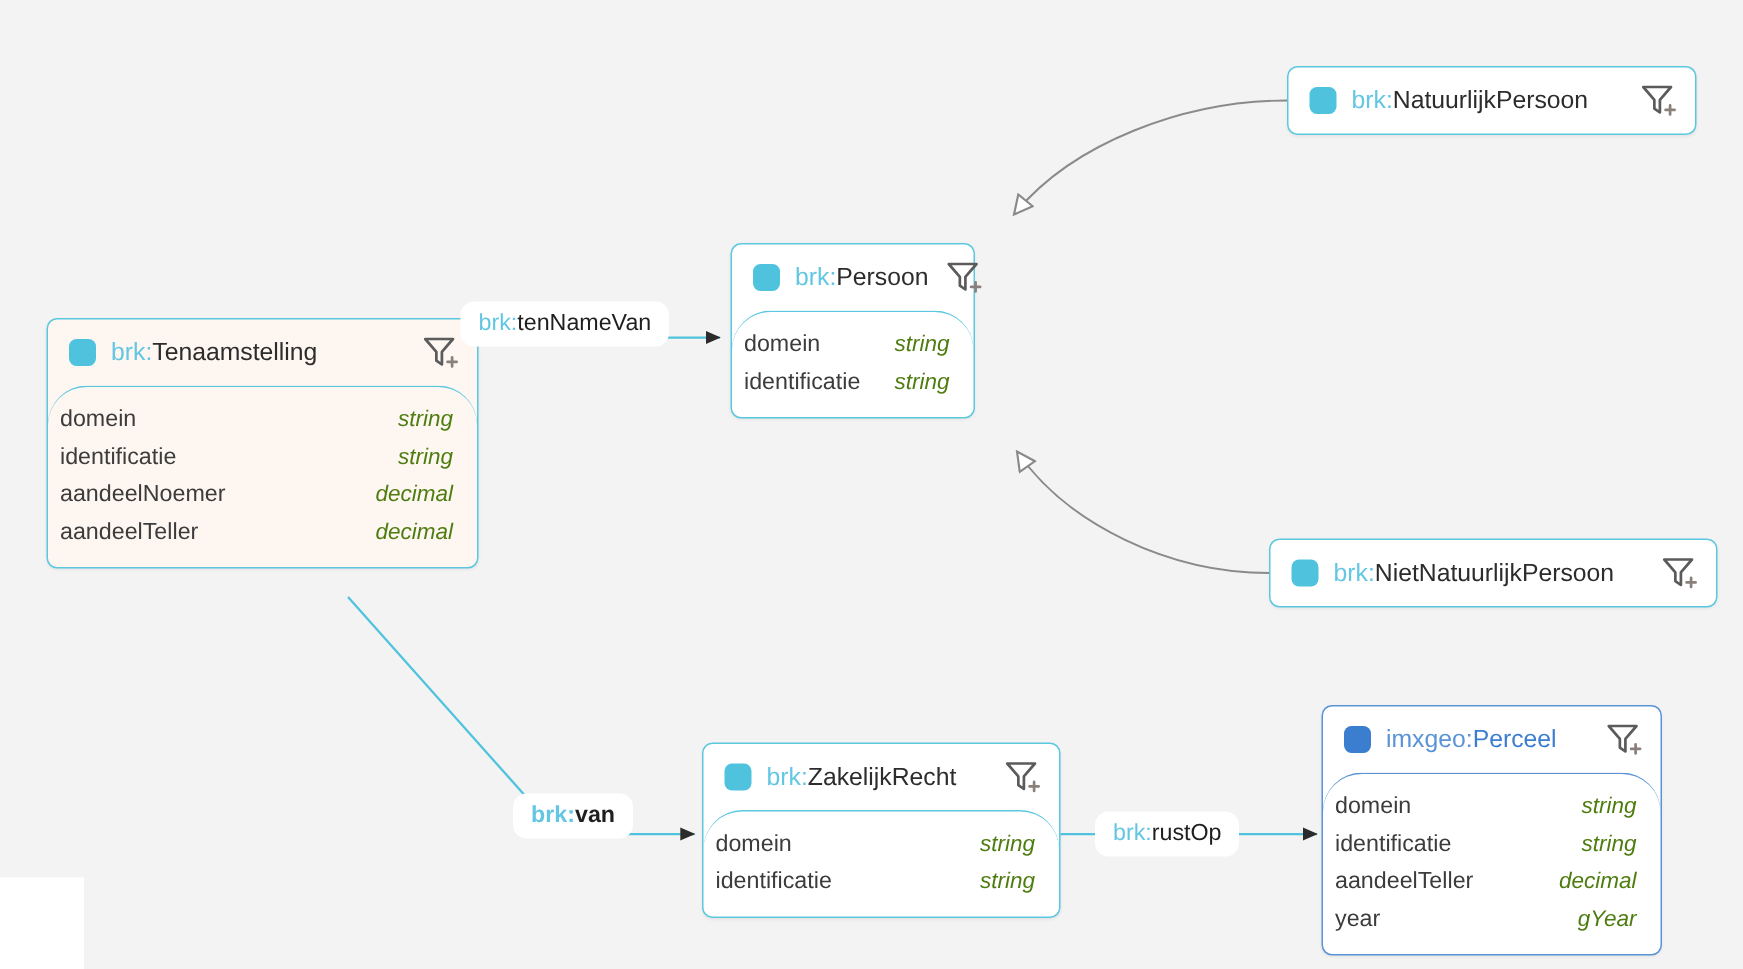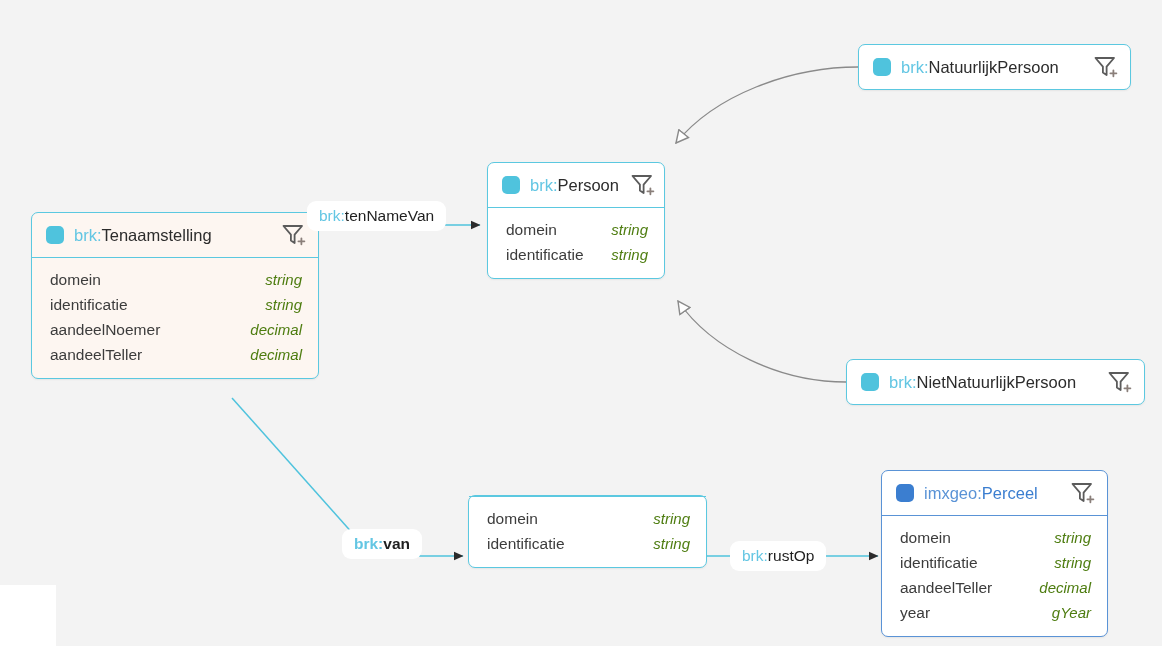--- a/index.html
+++ b/index.html
@@ -41,21 +41,22 @@
 
   .node-header {
     display: flex;
     align-items: center;
     height: 44px;
     padding: 0 12px 0 14px;
     gap: 10px;
   }
   .node-body {
     border-top: 1.5px solid #5bc8e0;
-    padding: 9px 16px 11px 18px;
+    padding: 9px 16px 11px 8px;
+    border-radius: 26px;
   }
   .node.blue .node-body { border-top-color: #5a93d6; }
 
   .type-chip {
     width: 18px; height: 18px;
     border-radius: 5px;
     background: #4fc3dd;
     flex: 0 0 auto;
   }
   .node.blue .type-chip { background: #3b7ed0; }
@@ -164,21 +165,21 @@
         <span class="attr-name">aandeelNoemer</span>
         <span class="attr-type">decimal</span>
       </div>
       <div class="attr-row">
         <span class="attr-name">aandeelTeller</span>
         <span class="attr-type">decimal</span>
       </div>
     </div>
   </div>
 
-  <div class="node" style="left:487px; top:162px; width:178px;">
+  <div class="node" style="left:487px; top:162px; width:163px;">
     <div class="node-header">
       <span class="type-chip"></span>
       <span class="node-title"><span class="pfx">brk:</span><span>Persoon</span></span>
       <svg class="filter-icon" viewBox="0 0 26 26">
         <path d="M3.5 4 H22 L14.6 12.6 V21 L10.9 18.4 V12.6 Z" fill="none" stroke="#5b5b5b" stroke-width="1.8" stroke-linejoin="round"></path>
         <path d="M18.4 19.3 H24.4 M21.4 16.3 V22.3" stroke="#8a7f7a" stroke-width="1.8" stroke-linecap="round"></path>
       </svg>
     </div>
     <div class="node-body">
       <div class="attr-row">
@@ -208,20 +209,28 @@
       <span class="type-chip"></span>
       <span class="node-title"><span class="pfx">brk:</span><span>NatuurlijkPersoon</span></span>
       <svg class="filter-icon" viewBox="0 0 26 26">
         <path d="M3.5 4 H22 L14.6 12.6 V21 L10.9 18.4 V12.6 Z" fill="none" stroke="#5b5b5b" stroke-width="1.8" stroke-linejoin="round"></path>
         <path d="M18.4 19.3 H24.4 M21.4 16.3 V22.3" stroke="#8a7f7a" stroke-width="1.8" stroke-linecap="round"></path>
       </svg>
     </div>
   </div>
 
   <div class="node" style="left:468px; top:495px; width:239px;">
+    <div class="node-header">
+      <span class="type-chip"></span>
+      <span class="node-title"><span class="pfx">brk:</span><span>ZakelijkRecht</span></span>
+      <svg class="filter-icon" viewBox="0 0 26 26">
+        <path d="M3.5 4 H22 L14.6 12.6 V21 L10.9 18.4 V12.6 Z" fill="none" stroke="#5b5b5b" stroke-width="1.8" stroke-linejoin="round"></path>
+        <path d="M18.4 19.3 H24.4 M21.4 16.3 V22.3" stroke="#8a7f7a" stroke-width="1.8" stroke-linecap="round"></path>
+      </svg>
+    </div>
     <div class="node-body">
       <div class="attr-row">
         <span class="attr-name">domein</span>
         <span class="attr-type">string</span>
       </div>
       <div class="attr-row">
         <span class="attr-name">identificatie</span>
         <span class="attr-type">string</span>
       </div>
     </div>

